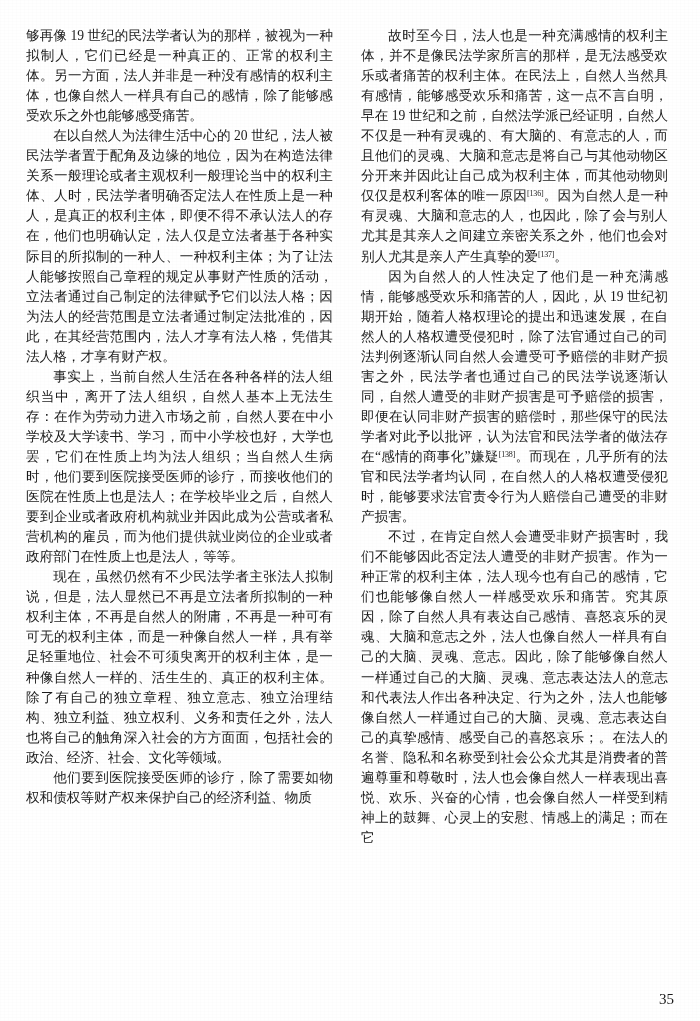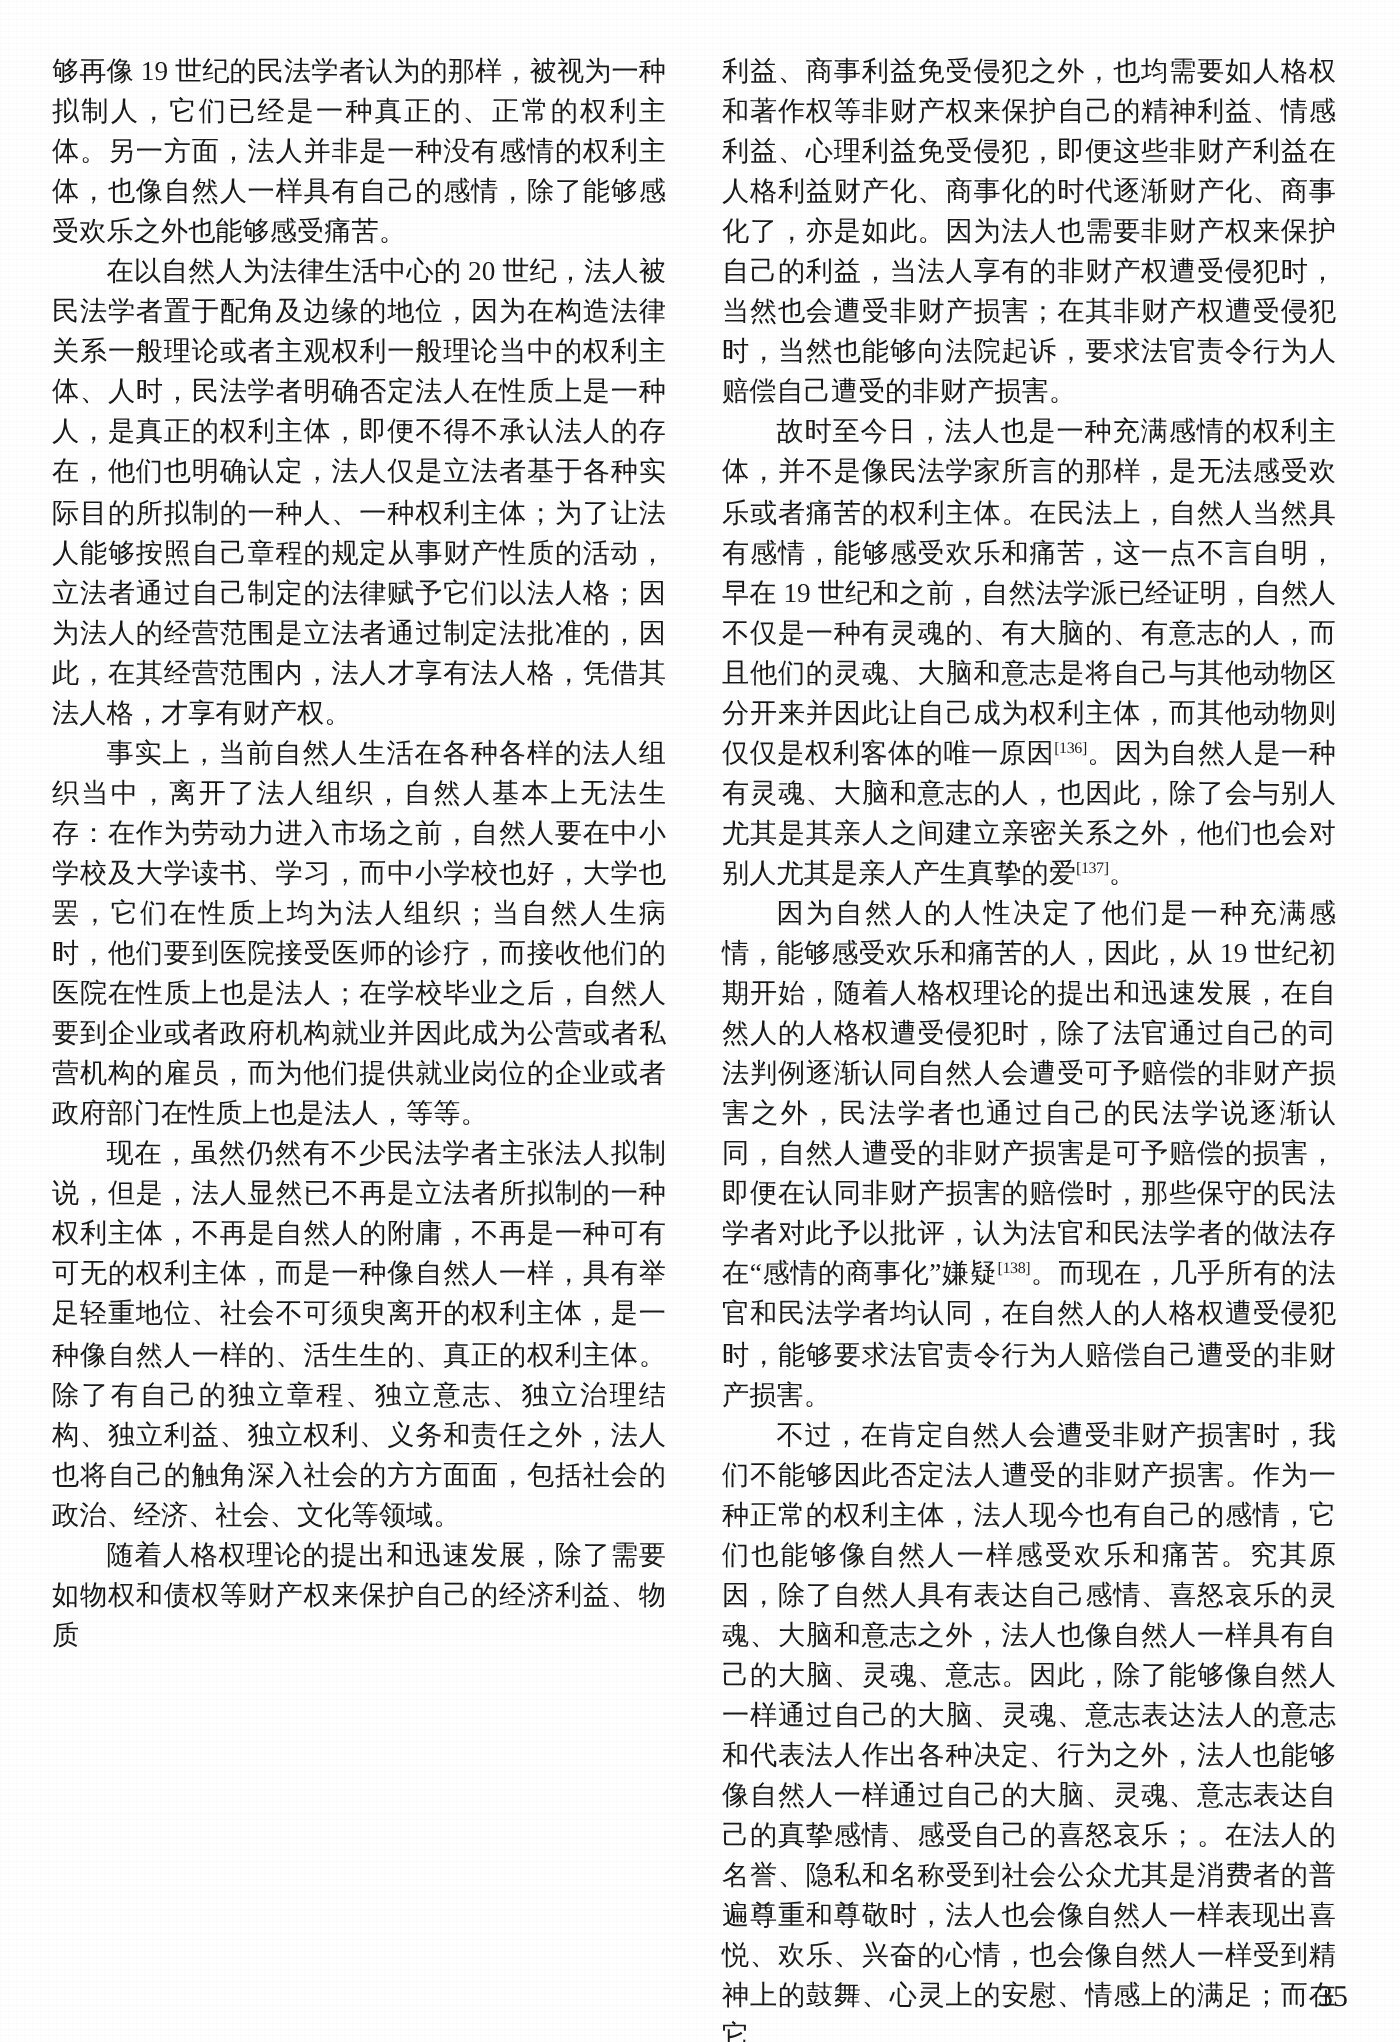--- a/index.html
+++ b/index.html
@@ -99,25 +99,24 @@
 <div class="page">
   <div class="page-inner">
 
     <div class="columns">
 
       <div class="column">
         <p class="para cont">够再像 19 世纪的民法学者认为的那样，被视为一种拟制人，它们已经是一种真正的、正常的权利主体。另一方面，法人并非是一种没有感情的权利主体，也像自然人一样具有自己的感情，除了能够感受欢乐之外也能够感受痛苦。</p>
         <p class="para indent">在以自然人为法律生活中心的 20 世纪，法人被民法学者置于配角及边缘的地位，因为在构造法律关系一般理论或者主观权利一般理论当中的权利主体、人时，民法学者明确否定法人在性质上是一种人，是真正的权利主体，即便不得不承认法人的存在，他们也明确认定，法人仅是立法者基于各种实际目的所拟制的一种人、一种权利主体；为了让法人能够按照自己章程的规定从事财产性质的活动，立法者通过自己制定的法律赋予它们以法人格；因为法人的经营范围是立法者通过制定法批准的，因此，在其经营范围内，法人才享有法人格，凭借其法人格，才享有财产权。</p>
         <p class="para indent">事实上，当前自然人生活在各种各样的法人组织当中，离开了法人组织，自然人基本上无法生存：在作为劳动力进入市场之前，自然人要在中小学校及大学读书、学习，而中小学校也好，大学也罢，它们在性质上均为法人组织；当自然人生病时，他们要到医院接受医师的诊疗，而接收他们的医院在性质上也是法人；在学校毕业之后，自然人要到企业或者政府机构就业并因此成为公营或者私营机构的雇员，而为他们提供就业岗位的企业或者政府部门在性质上也是法人，等等。</p>
         <p class="para indent">现在，虽然仍然有不少民法学者主张法人拟制说，但是，法人显然已不再是立法者所拟制的一种权利主体，不再是自然人的附庸，不再是一种可有可无的权利主体，而是一种像自然人一样，具有举足轻重地位、社会不可须臾离开的权利主体，是一种像自然人一样的、活生生的、真正的权利主体。除了有自己的独立章程、独立意志、独立治理结构、独立利益、独立权利、义务和责任之外，法人也将自己的触角深入社会的方方面面，包括社会的政治、经济、社会、文化等领域。</p>
-        <p class="para indent">随着人格权理论的提出和迅速发展，除了需要如物权和债权等财产权来保护自己的经济利益、物质</p>
+        <p class="para indent">他们要到医院接受医师的诊疗，除了需要如物权和债权等财产权来保护自己的经济利益、物质</p>
       </div>
 
       <div class="column">
-        <p class="para cont">利益、商事利益免受侵犯之外，也均需要如人格权和著作权等非财产权来保护自己的精神利益、情感利益、心理利益免受侵犯，即便这些非财产利益在人格利益财产化、商事化的时代逐渐财产化、商事化了，亦是如此。因为法人也需要非财产权来保护自己的利益，当法人享有的非财产权遭受侵犯时，当然也会遭受非财产损害；在其非财产权遭受侵犯时，当然也能够向法院起诉，要求法官责令行为人赔偿自己遭受的非财产损害。</p>
 
         <p class="para indent"><span>故时至今日，法人也是一种充满感情的权利主体，并不是像民法学家所言的那样，是无法感受欢乐或者痛苦的权利主体。在民法上，自然人当然具有感情，能够感受欢乐和痛苦，这一点不言自明，早在 19 世纪和之前，自然法学派已经证明，自然人不仅是一种有灵魂的、有大脑的、有意志的人，而且他们的灵魂、大脑和意志是将自己与其他动物区分开来并因此让自己成为权利主体，而其他动物则仅仅是权利客体的唯一原因</span><sup class="fn">[136]</sup><span>。因为自然人是一种有灵魂、大脑和意志的人，也因此，除了会与别人尤其是其亲人之间建立亲密关系之外，他们也会对别人尤其是亲人产生真挚的爱</span><sup class="fn">[137]</sup><span>。</span></p>
 
         <p class="para indent"><span>因为自然人的人性决定了他们是一种充满感情，能够感受欢乐和痛苦的人，因此，从 19 世纪初期开始，随着人格权理论的提出和迅速发展，在自然人的人格权遭受侵犯时，除了法官通过自己的司法判例逐渐认同自然人会遭受可予赔偿的非财产损害之外，民法学者也通过自己的民法学说逐渐认同，自然人遭受的非财产损害是可予赔偿的损害，即便在认同非财产损害的赔偿时，那些保守的民法学者对此予以批评，认为法官和民法学者的做法存在“感情的商事化”嫌疑</span><sup class="fn">[138]</sup><span>。而现在，几乎所有的法官和民法学者均认同，在自然人的人格权遭受侵犯时，能够要求法官责令行为人赔偿自己遭受的非财产损害。</span></p>
 
         <p class="para indent">不过，在肯定自然人会遭受非财产损害时，我们不能够因此否定法人遭受的非财产损害。作为一种正常的权利主体，法人现今也有自己的感情，它们也能够像自然人一样感受欢乐和痛苦。究其原因，除了自然人具有表达自己感情、喜怒哀乐的灵魂、大脑和意志之外，法人也像自然人一样具有自己的大脑、灵魂、意志。因此，除了能够像自然人一样通过自己的大脑、灵魂、意志表达法人的意志和代表法人作出各种决定、行为之外，法人也能够像自然人一样通过自己的大脑、灵魂、意志表达自己的真挚感情、感受自己的喜怒哀乐；。在法人的名誉、隐私和名称受到社会公众尤其是消费者的普遍尊重和尊敬时，法人也会像自然人一样表现出喜悦、欢乐、兴奋的心情，也会像自然人一样受到精神上的鼓舞、心灵上的安慰、情感上的满足；而在它</p>
       </div>
 
     </div>
   </div>

